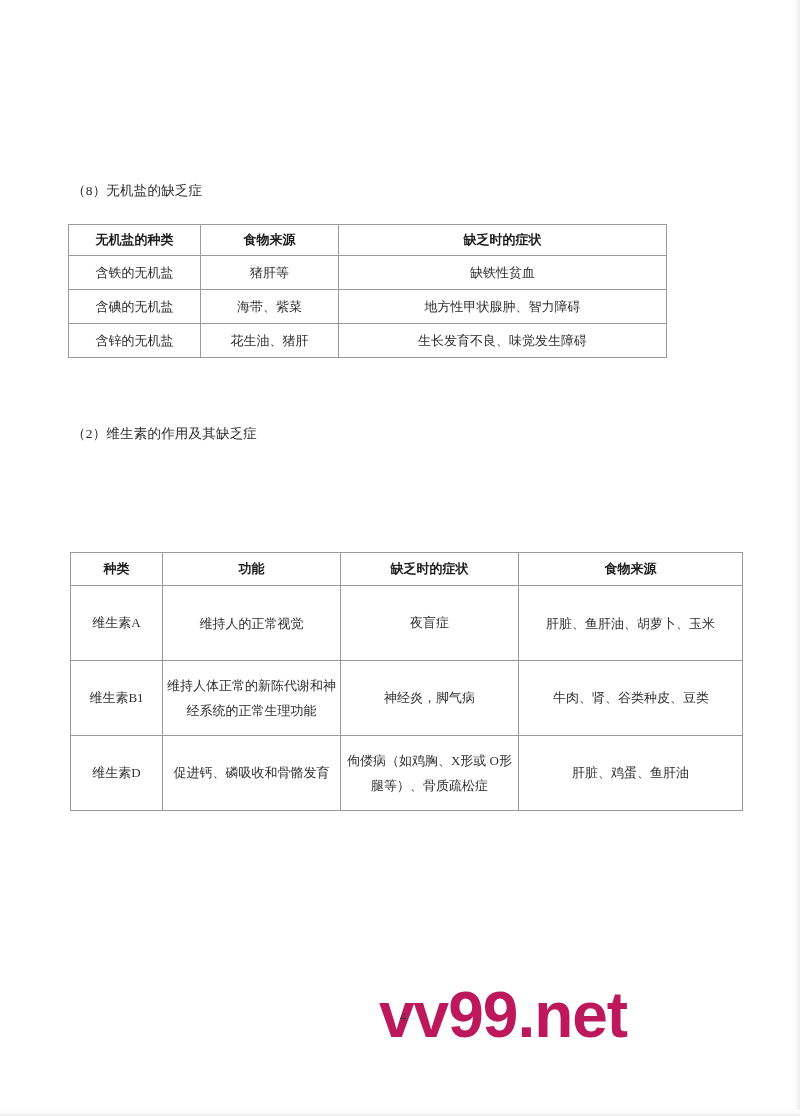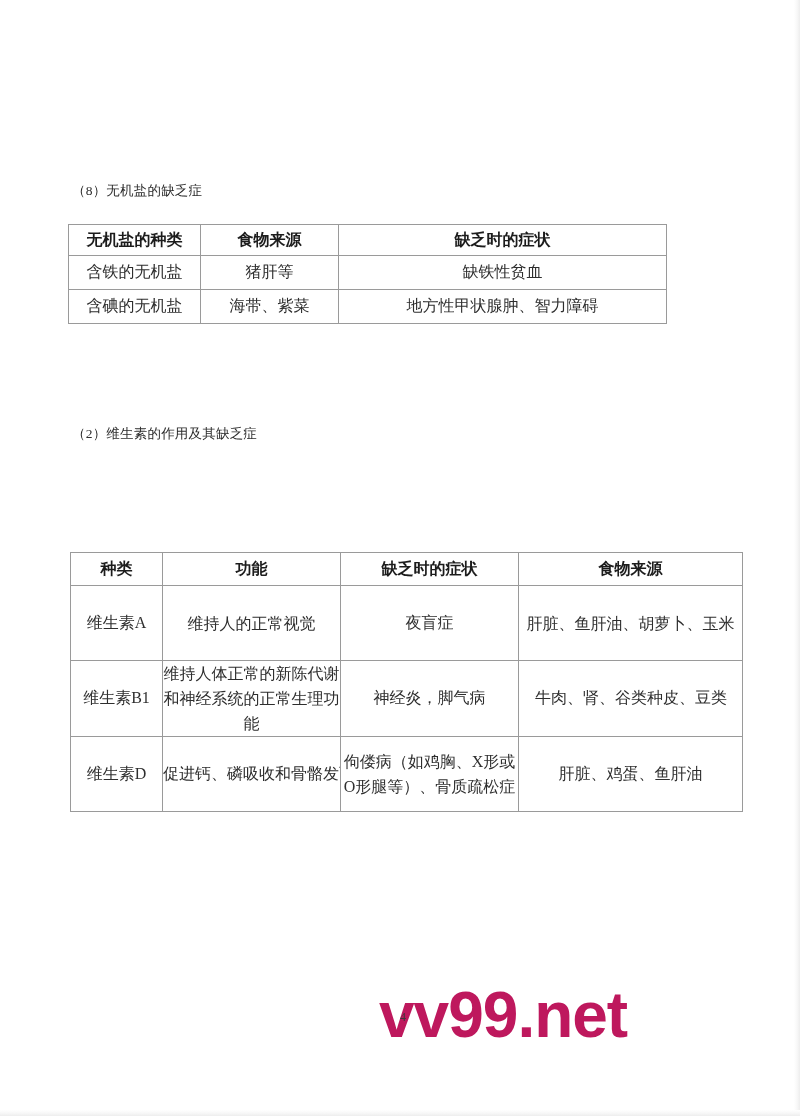--- a/index.html
+++ b/index.html
@@ -66,21 +66,21 @@
   
   table.doc-table {
     border-collapse: collapse;
     table-layout: fixed;
     background: #ffffff;
   }
   table.doc-table td {
     border: 1px solid #9a9a9a;
     padding: 0 3px;
     color: #2e2e2e;
-    font-size: 16px;
+    font-size: 13px;
     text-align: center;
     vertical-align: middle;
     overflow: hidden;
     white-space: nowrap;
   }
   table.doc-table td.hdr {
     font-weight: bold;
     color: #1c1c1c;
   }
   table.doc-table td.wrap {
@@ -162,20 +162,25 @@
       </tr>
       <tr>
         <td>含铁的无机盐</td>
         <td>猪肝等</td>
         <td>缺铁性贫血</td>
       </tr>
       <tr>
         <td>含碘的无机盐</td>
         <td>海带、紫菜</td>
         <td>地方性甲状腺肿、智力障碍</td>
+      </tr>
+      <tr>
+        <td>含锌的无机盐</td>
+        <td>花生油、猪肝</td>
+        <td>生长发育不良、味觉发生障碍</td>
       </tr>
     </tbody>
   </table>
 
   <div class="section-heading" id="heading-4">（2）维生素的作用及其缺乏症</div>
 
 
   <table class="doc-table" id="table-vitamins">
     <colgroup>
       <col style="width:92px">

